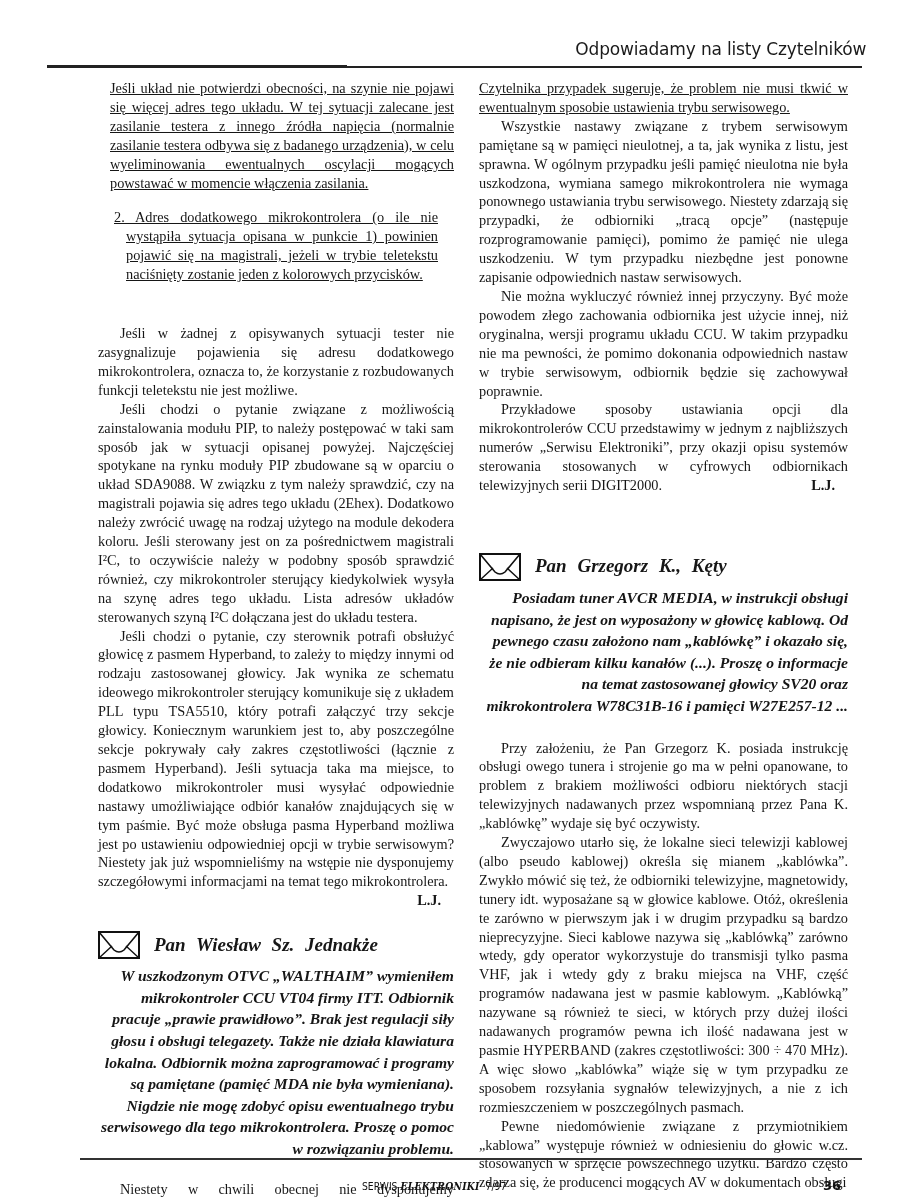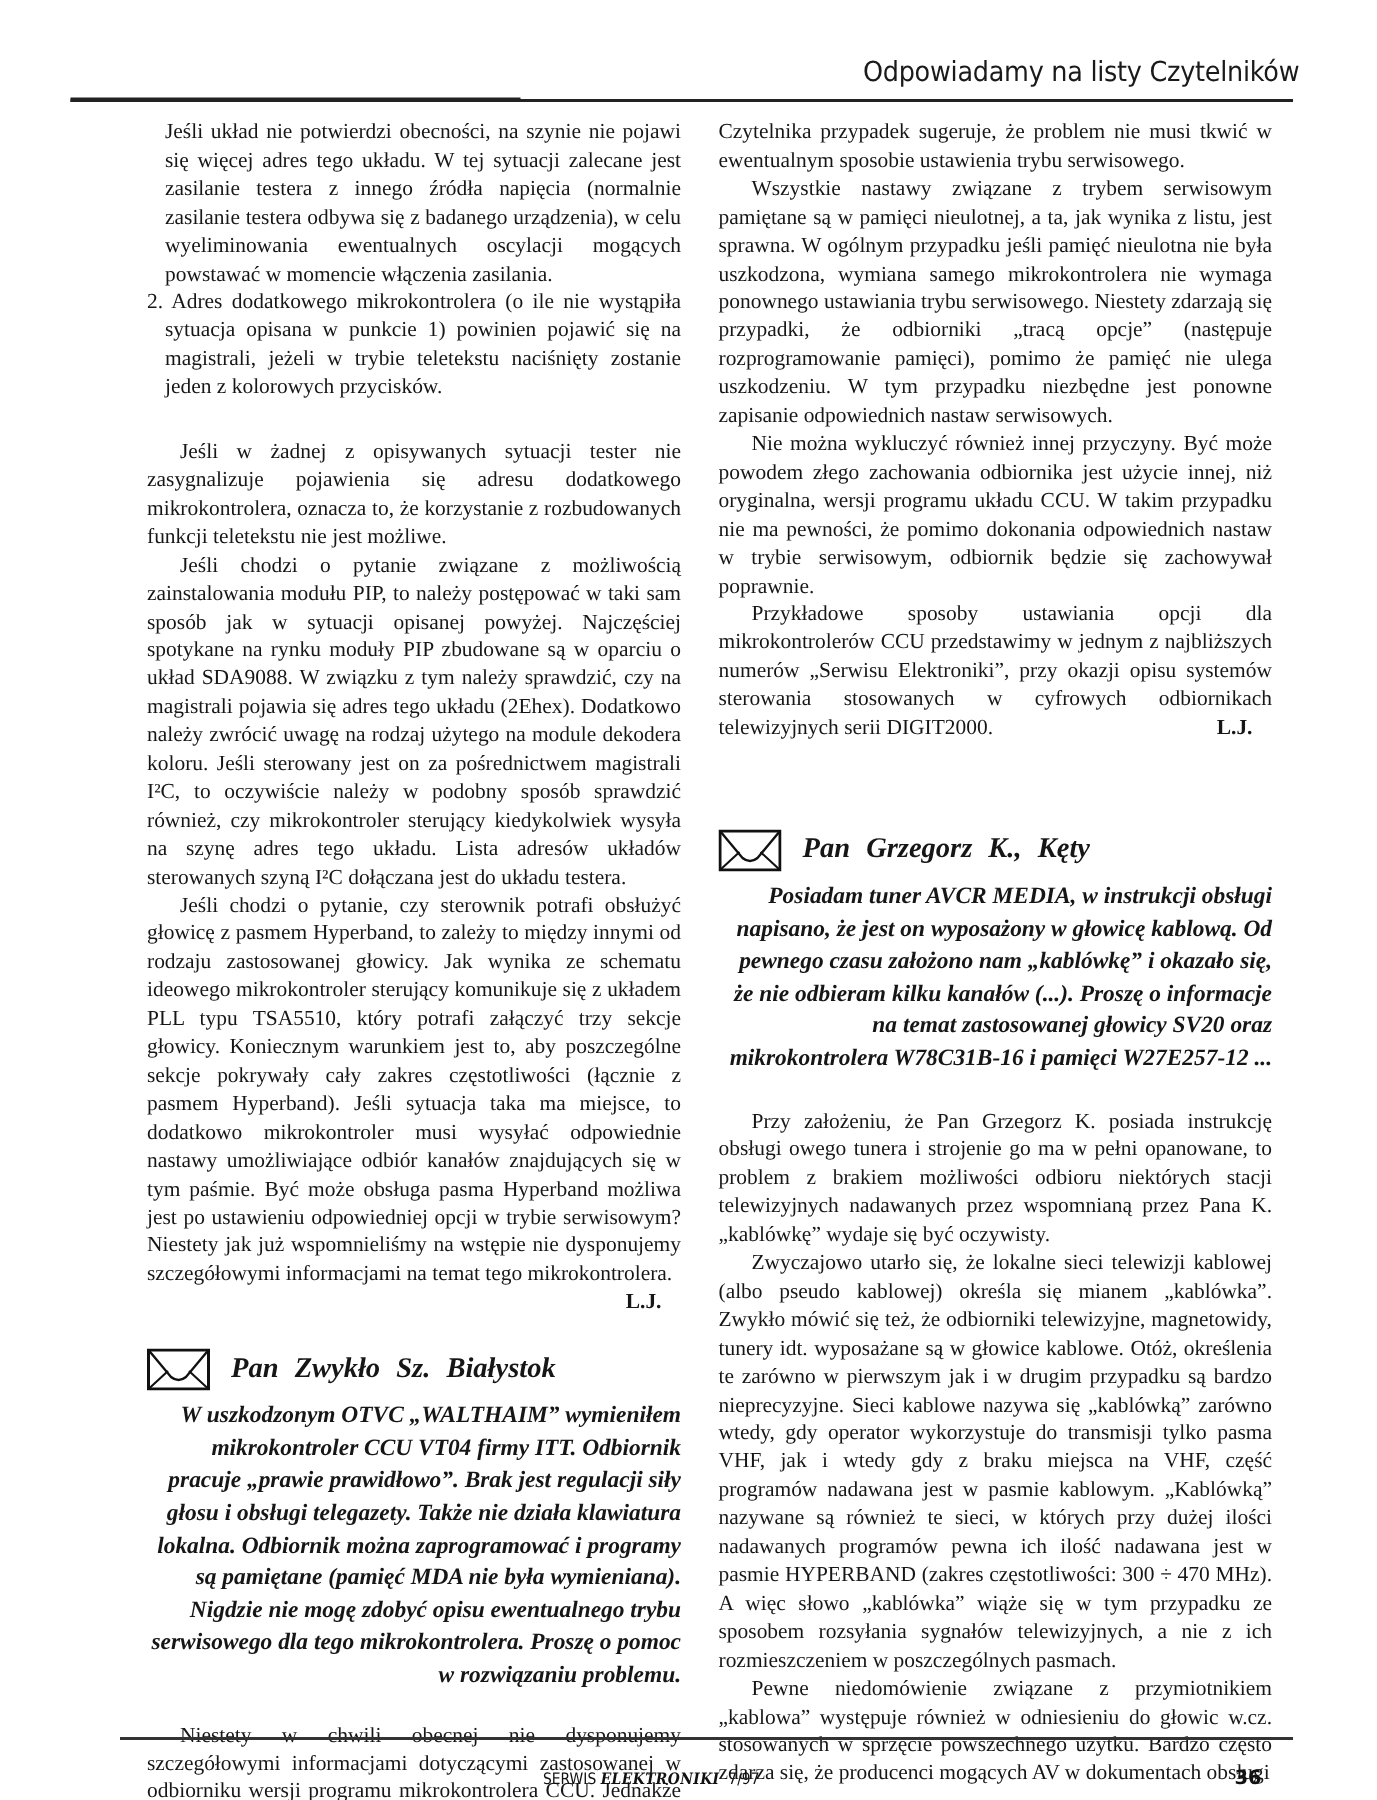--- a/index.html
+++ b/index.html
@@ -11,22 +11,22 @@
   }
   .rule-top { position:absolute; left:47px; top:66px; width:815px; height:2px; background:#222; }
   .rule-top:before { content:""; position:absolute; left:0; top:-1px; width:300px; height:3px; background:#222; }
   .col {
     position:absolute; top:79px;
     font-family:"Liberation Serif", serif; font-size:14.3px; line-height:18.9px; color:#161616;
   }
   .col-left { left:98px; width:356px; }
   .col-right { left:479px; width:369px; }
   .p { margin:0; text-align:justify; text-indent:22px; }
-  .p.noindent { text-indent:0; }
-  .li { margin:0; text-align:justify; padding-left:12px; text-indent:-12px; }
+  .p.noindent { text-indent:0;text-decoration:underline; }
+  .li { margin:16px; text-align:justify; padding-left:12px; text-indent:-12px;text-decoration:underline; }
   .first-lines { padding-left:12px; }
   .sig { font-weight:bold; float:right; margin-right:13px; }
   .letter-head { display:flex; align-items:center; margin:0; }
   .envelope { width:42px; height:28px; flex:0 0 auto; margin-right:14px; }
   .letter-name {
     font-family:"Liberation Serif", serif; font-style:italic; font-weight:bold; font-size:19px; word-spacing:6px;text-align:center;
   }
   .q { margin:0; font-style:italic; font-weight:bold; font-size:15.6px; line-height:21.6px; text-align:right; }
   .q.indent { text-indent:22px; }
   .rule-bottom { position:absolute; left:80px; top:1158px; width:782px; height:1.5px; background:#333; }
@@ -56,21 +56,21 @@
   <p class="p">Jeśli chodzi o pytanie związane z możliwością zainstalowania modułu PIP, to należy postępować w taki sam sposób jak w sytuacji opisanej powyżej. Najczęściej spotykane na rynku moduły PIP zbudowane są w oparciu o układ SDA9088. W związku z tym należy sprawdzić, czy na magistrali pojawia się adres tego układu (2Ehex). Dodatkowo należy zwrócić uwagę na rodzaj użytego na module dekodera koloru. Jeśli sterowany jest on za pośrednictwem magistrali I²C, to oczywiście należy w podobny sposób sprawdzić również, czy mikrokontroler sterujący kiedykolwiek wysyła na szynę adres tego układu. Lista adresów układów sterowanych szyną I²C dołączana jest do układu testera.</p>
   <p class="p"><span>Jeśli chodzi o pytanie, czy sterownik potrafi obsłużyć głowicę z pasmem Hyperband, to zależy to między innymi od rodzaju zastosowanej głowicy. Jak wynika ze schematu ideowego mikrokontroler sterujący komunikuje się z układem PLL typu TSA5510, który potrafi załączyć trzy sekcje głowicy. Koniecznym warunkiem jest to, aby poszczególne sekcje pokrywały cały zakres częstotliwości (łącznie z pasmem Hyperband). Jeśli sytuacja taka ma miejsce, to dodatkowo mikrokontroler musi wysyłać odpowiednie nastawy umożliwiające odbiór kanałów znajdujących się w tym paśmie. Być może obsługa pasma Hyperband możliwa jest po ustawieniu odpowiedniej opcji w trybie serwisowym? Niestety jak już wspomnieliśmy na wstępie nie dysponujemy szczegółowymi informacjami na temat tego mikrokontrolera.</span><span class="sig">L.J.</span></p>
 
   <div style="height:40px"></div>
   <div class="letter-head">
     <svg class="envelope" viewBox="0 0 42 28">
       <rect x="1" y="1" width="40" height="26" fill="none" stroke="#111" stroke-width="2"></rect>
       <path d="M1 1 L16 19 Q21 23 26 19 L41 1" fill="none" stroke="#111" stroke-width="1.6"></path>
       <path d="M1 27 L14 15 M41 27 L28 15" fill="none" stroke="#111" stroke-width="1.4"></path>
     </svg>
-    <span class="letter-name">Pan   Zwykło Sz.   Białystok</span>
+    <span class="letter-name">Pan   Wiesław Sz.   Jednakże</span>
   </div>
   <div style="height:6px"></div>
   <p class="q indent">W uszkodzonym OTVC „WALTHAIM” wymieniłem mikrokontroler CCU VT04 firmy ITT. Odbiornik pracuje „prawie prawidłowo”. Brak jest regulacji siły głosu i obsługi telegazety. Także nie działa klawiatura lokalna. Odbiornik można zaprogramować i programy są pamiętane (pamięć MDA nie była wymieniana).</p>
   <p class="q indent">Nigdzie nie mogę zdobyć opisu ewentualnego trybu serwisowego dla tego mikrokontrolera. Proszę o pomoc w rozwiązaniu problemu.</p>
   <div style="height:20px"></div>
   <p class="p">Niestety w chwili obecnej nie dysponujemy szczegółowymi informacjami dotyczącymi zastosowanej w odbiorniku wersji programu mikrokontrolera CCU. Jednakże opisany przez</p>
 </div>
 
 <div class="col col-right">
   <p class="p noindent">Czytelnika przypadek sugeruje, że problem  nie musi tkwić w ewentualnym sposobie ustawienia trybu serwisowego.</p>

